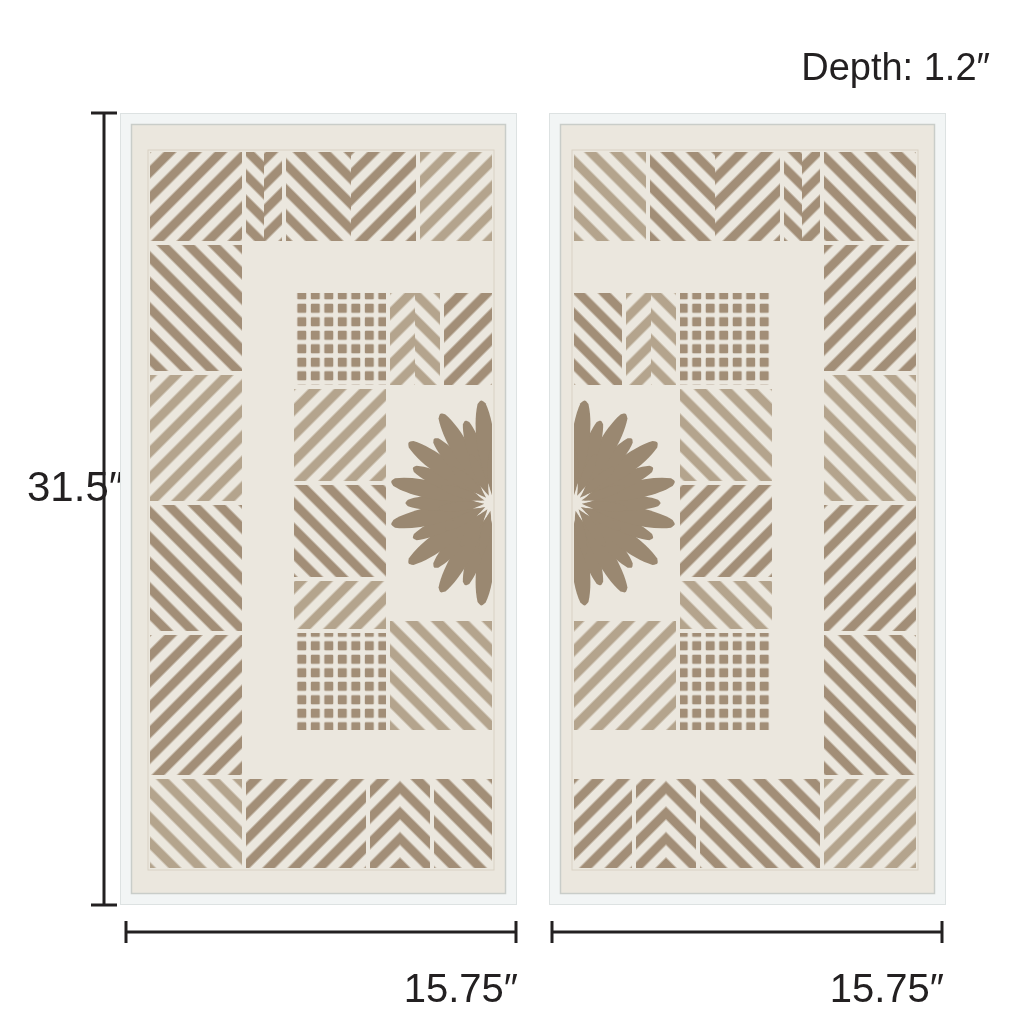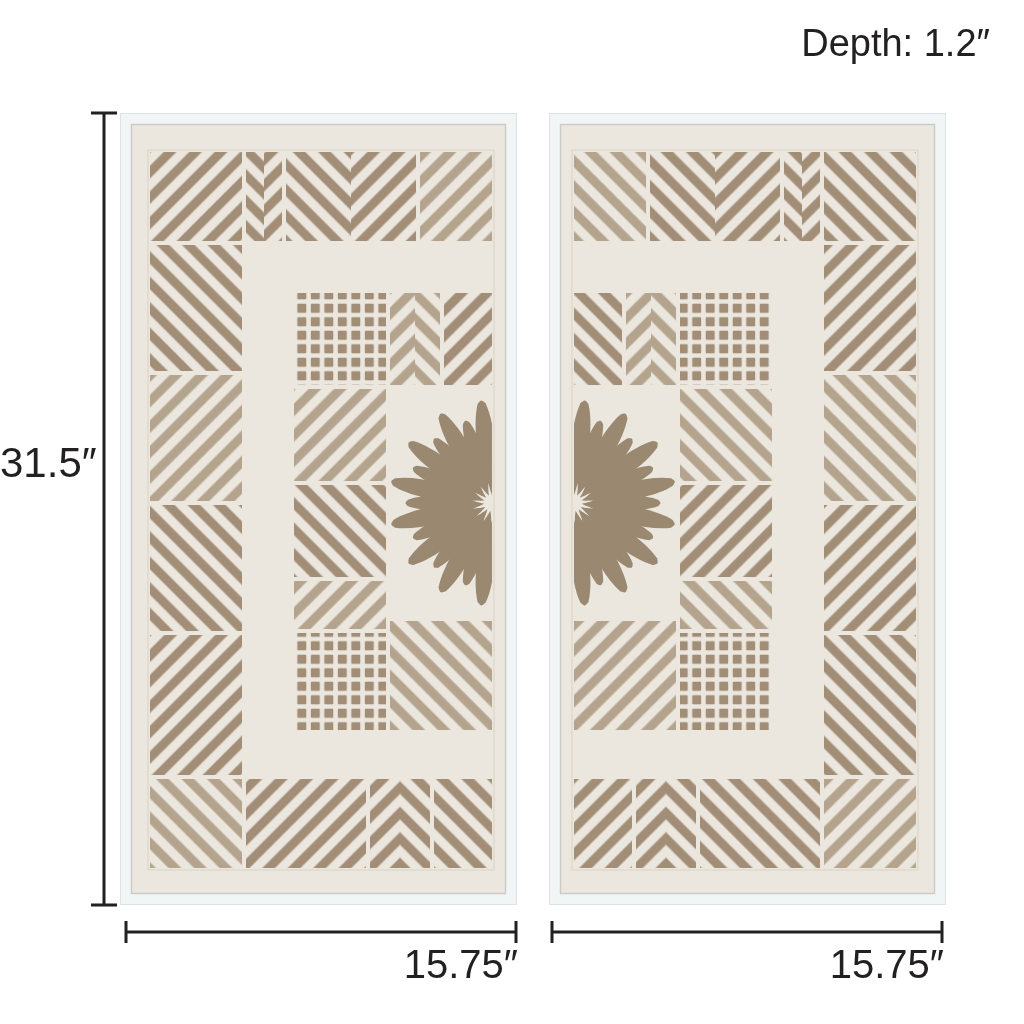--- a/index.html
+++ b/index.html
@@ -16,32 +16,34 @@
     width: 1024px;
     height: 1024px;
     background: #ffffff;
   }
   .dim-label {
     position: absolute;
     color: #232021;
     white-space: nowrap;
     line-height: 1;
     user-select: none;
+    margin-top: 24px;
   }
   .depth-label {
     top: 24px;
     right: 34px;
     font-size: 38px;
   }
   .height-label {
     left: 0px;
     width: 92px;
     top: 442px;
     text-align: right;
     font-size: 42px;
+    padding-left: 27px;
   }
   .width-label {
     top: 944px;
     width: 394px;
     text-align: right;
     font-size: 40px;
   }
   .width-label.left  { left: 124px; }
   .width-label.right { left: 550px; }
   .art-svg {

